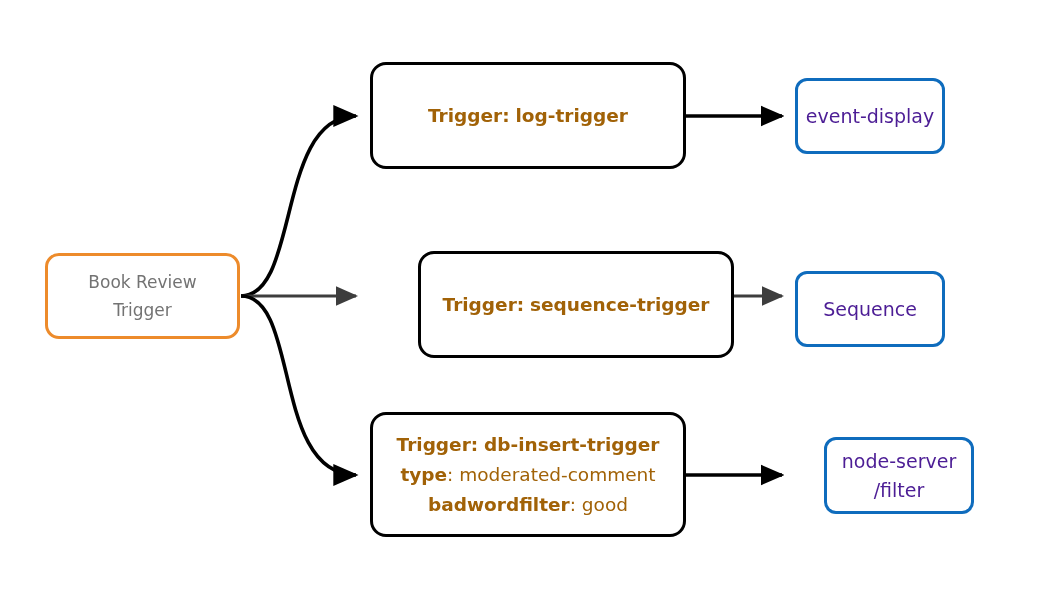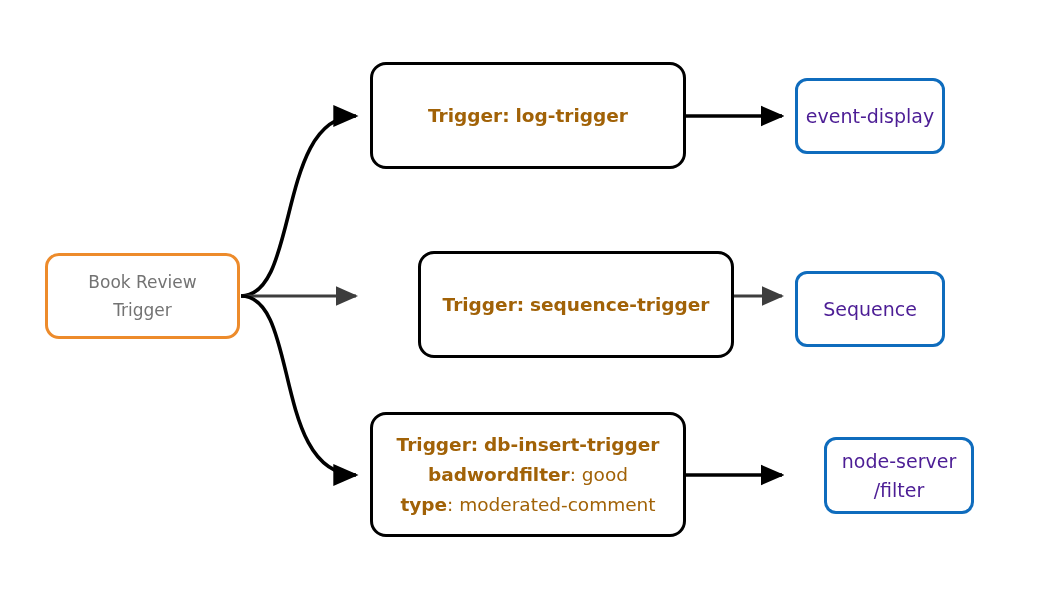--- a/index.html
+++ b/index.html
@@ -138,22 +138,22 @@
   <div class="node node-trigger trigger-1">
     <span class="line"><span class="b">Trigger:</span>&nbsp;<span class="b">log-trigger</span></span>
   </div>
 
   <div class="node node-trigger trigger-2">
     <span class="line"><span class="b">Trigger:</span>&nbsp;<span class="b">sequence-trigger</span></span>
   </div>
 
   <div class="node node-trigger trigger-3">
     <span class="line"><span class="b">Trigger:</span>&nbsp;<span class="b">db-insert-trigger</span></span>
+    <span class="line"><span class="b">type</span><span>: moderated-comment</span></span>
     <span class="line"><span class="b">badwordfilter</span><span>: good</span></span>
-    <span class="line"><span class="b">type</span><span>: moderated-comment</span></span>
   </div>
 
   <div class="node node-target target-1">
     <span class="line">event-display</span>
   </div>
 
   <div class="node node-target target-2">
     <span class="line">Sequence</span>
   </div>
 

